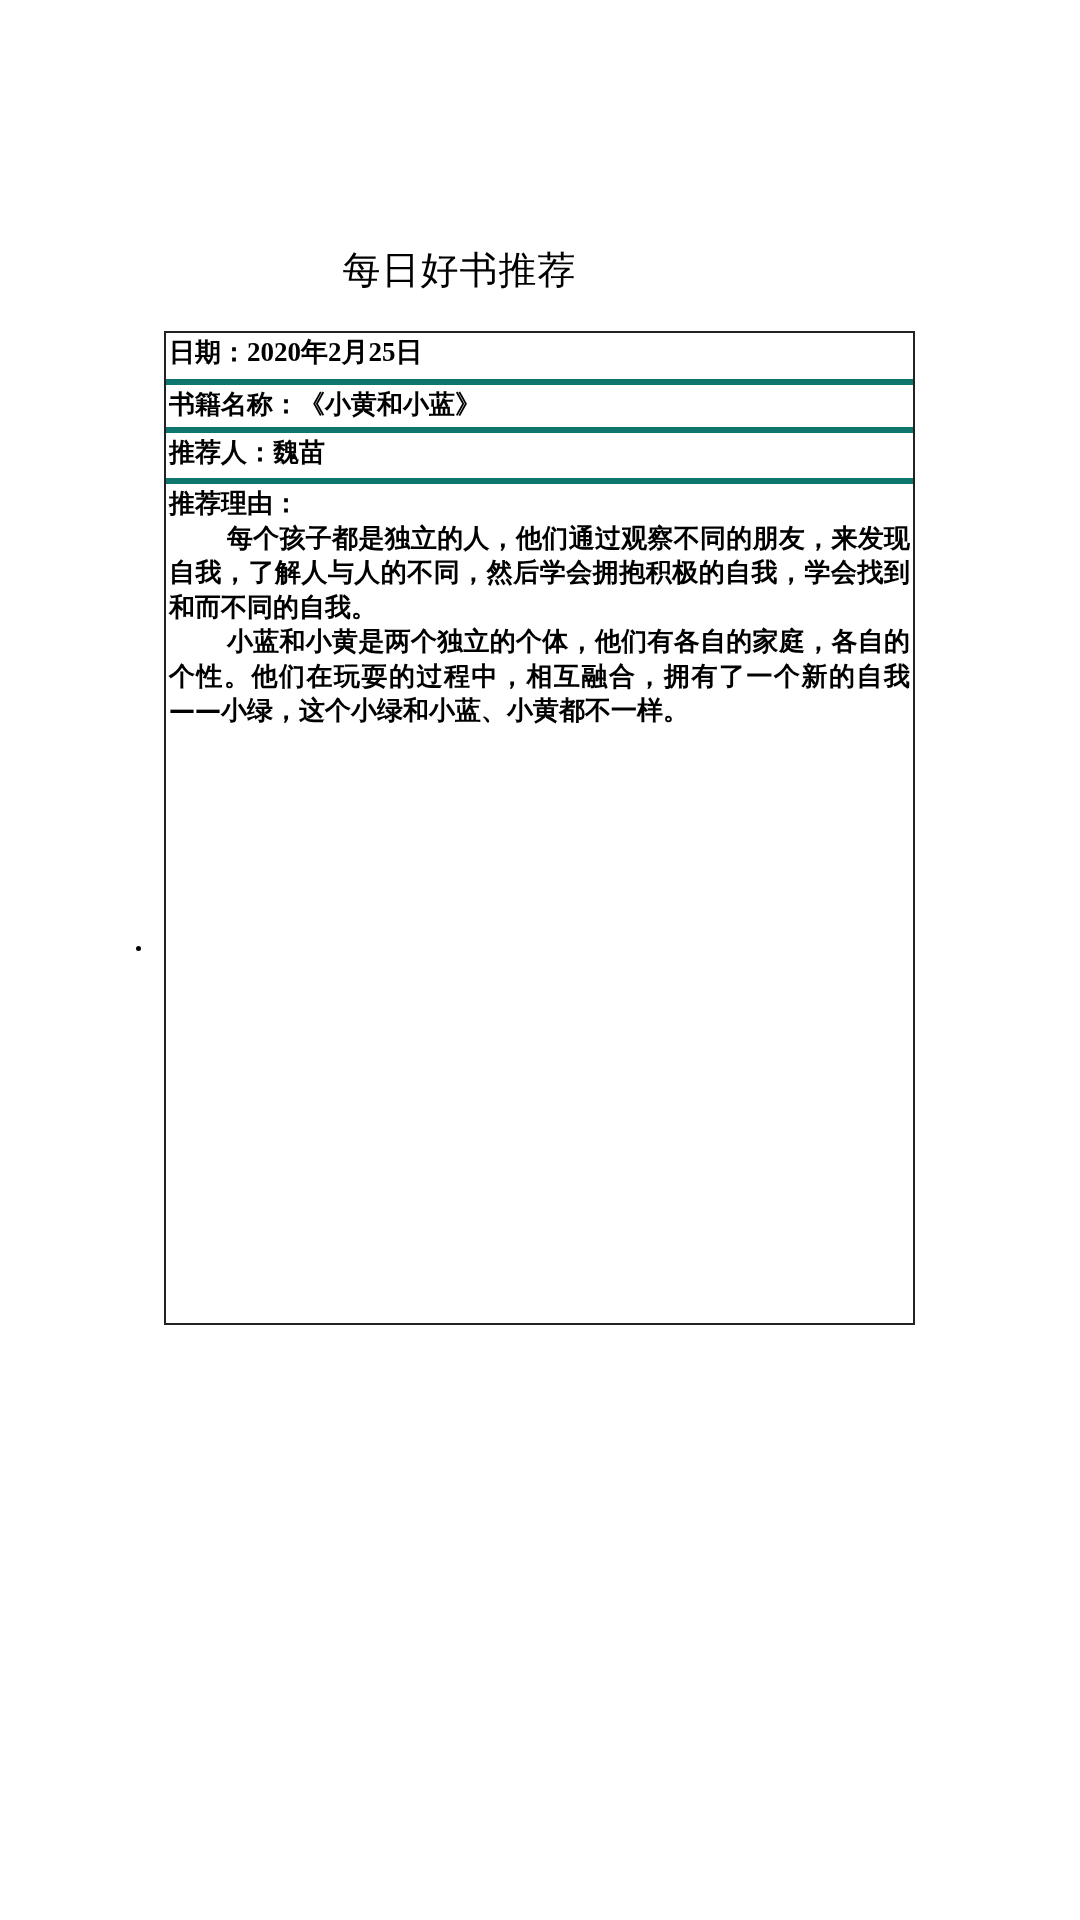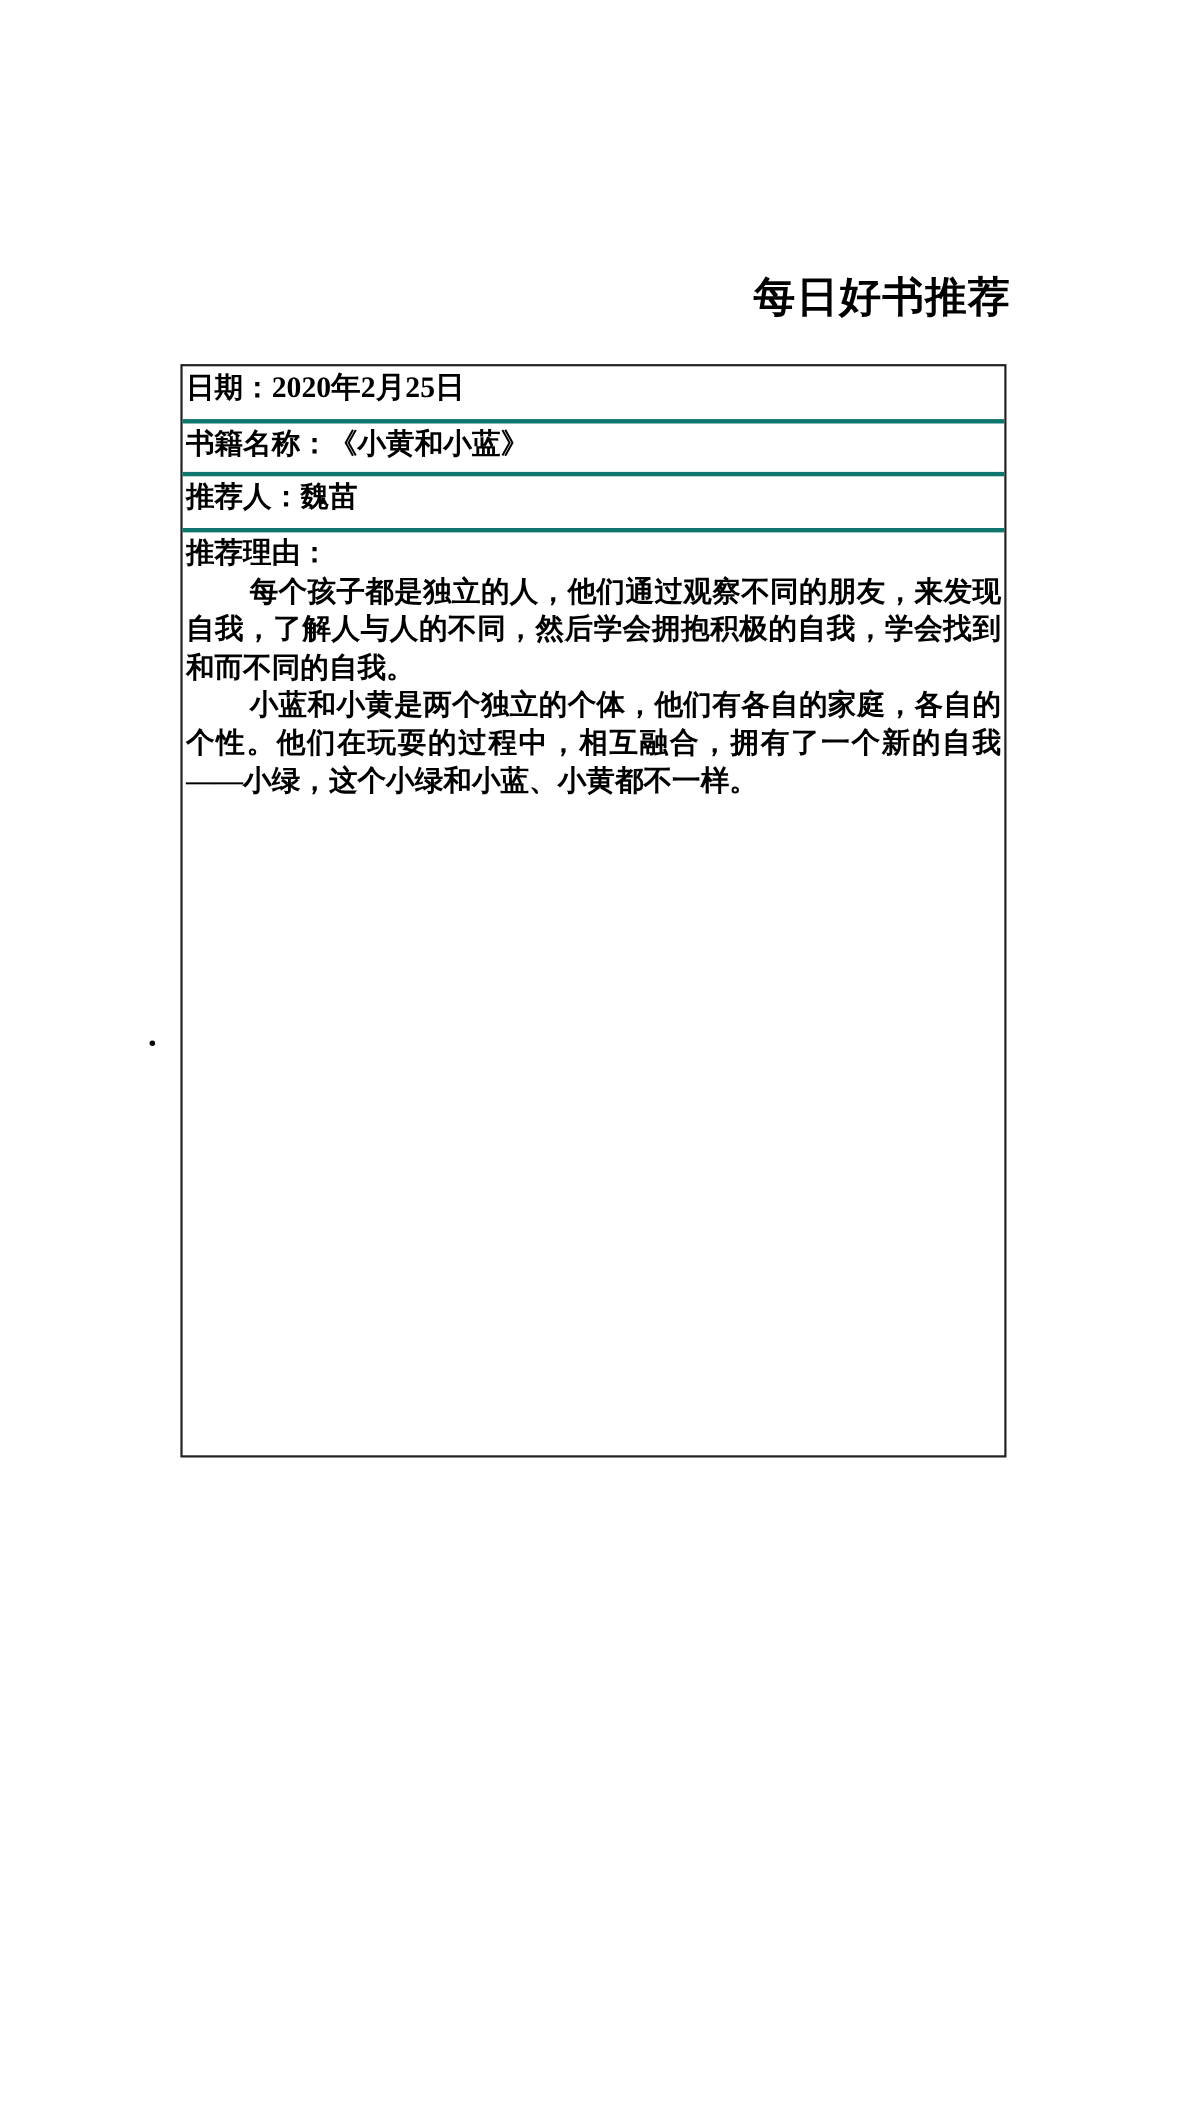--- a/index.html
+++ b/index.html
@@ -2,36 +2,36 @@
 <html><head>
 <meta charset="utf-8">
 <style>
   html, body { margin: 0; padding: 0; }
   body {
     width: 1080px; height: 1920px; background: #ffffff; position: relative;
     font-family: "DejaVu Sans", "Liberation Sans", sans-serif; color: #000;
     overflow: hidden;
   }
   .title {
-    position: absolute; left: 0; top: 245px; width: 919px; text-align: right;
-    font-size: 38px; font-weight: bold; letter-spacing: 1px;
+    position: absolute; left: 0; top: 245px; width: 919px; text-align: center;
+    font-size: 38px; font-weight: normal; letter-spacing: 1px;
   }
   .table {
     position: absolute; left: 164px; top: 331px; width: 751px; height: 994px;
     border: 2px solid #222; box-sizing: border-box;
   }
   .row {
-    position: absolute; left: 0; right: 0; border-bottom: 4px solid #0f766e;
+    position: absolute; left: 0; right: 0; border-bottom: 6px solid #0f766e;
     box-sizing: border-box; font-size: 26px; font-weight: bold;
     padding-left: 3px; line-height: 34px;
   }
   .r1 { top: 0; height: 52px; padding-top: 2px; }
   .r2 { top: 52px; height: 48px; padding-top: 2px; }
   .r3 { top: 100px; height: 51px; padding-top: 2px; }
-  .r4 { top: 151px; bottom: 0; border-bottom: none; padding-top: 2px; padding-right: 3px; font-family: Liberation Serif, serif; }
+  .r4 { top: 151px; bottom: 0; border-bottom: none; padding-top: 2px; padding-right: 3px; }
   .date-val { font-family: "Liberation Serif", serif; font-size: 27px; }
   .para { text-indent: 58px; margin: 0; line-height: 34.5px; text-align: justify; }
   .label { margin: 0; line-height: 34.5px; }
   .dot {
     position: absolute; left: 136px; top: 946px; width: 5px; height: 5px;
     background: #000; border-radius: 50%;
   }
 </style>
 </head>
 <body>

